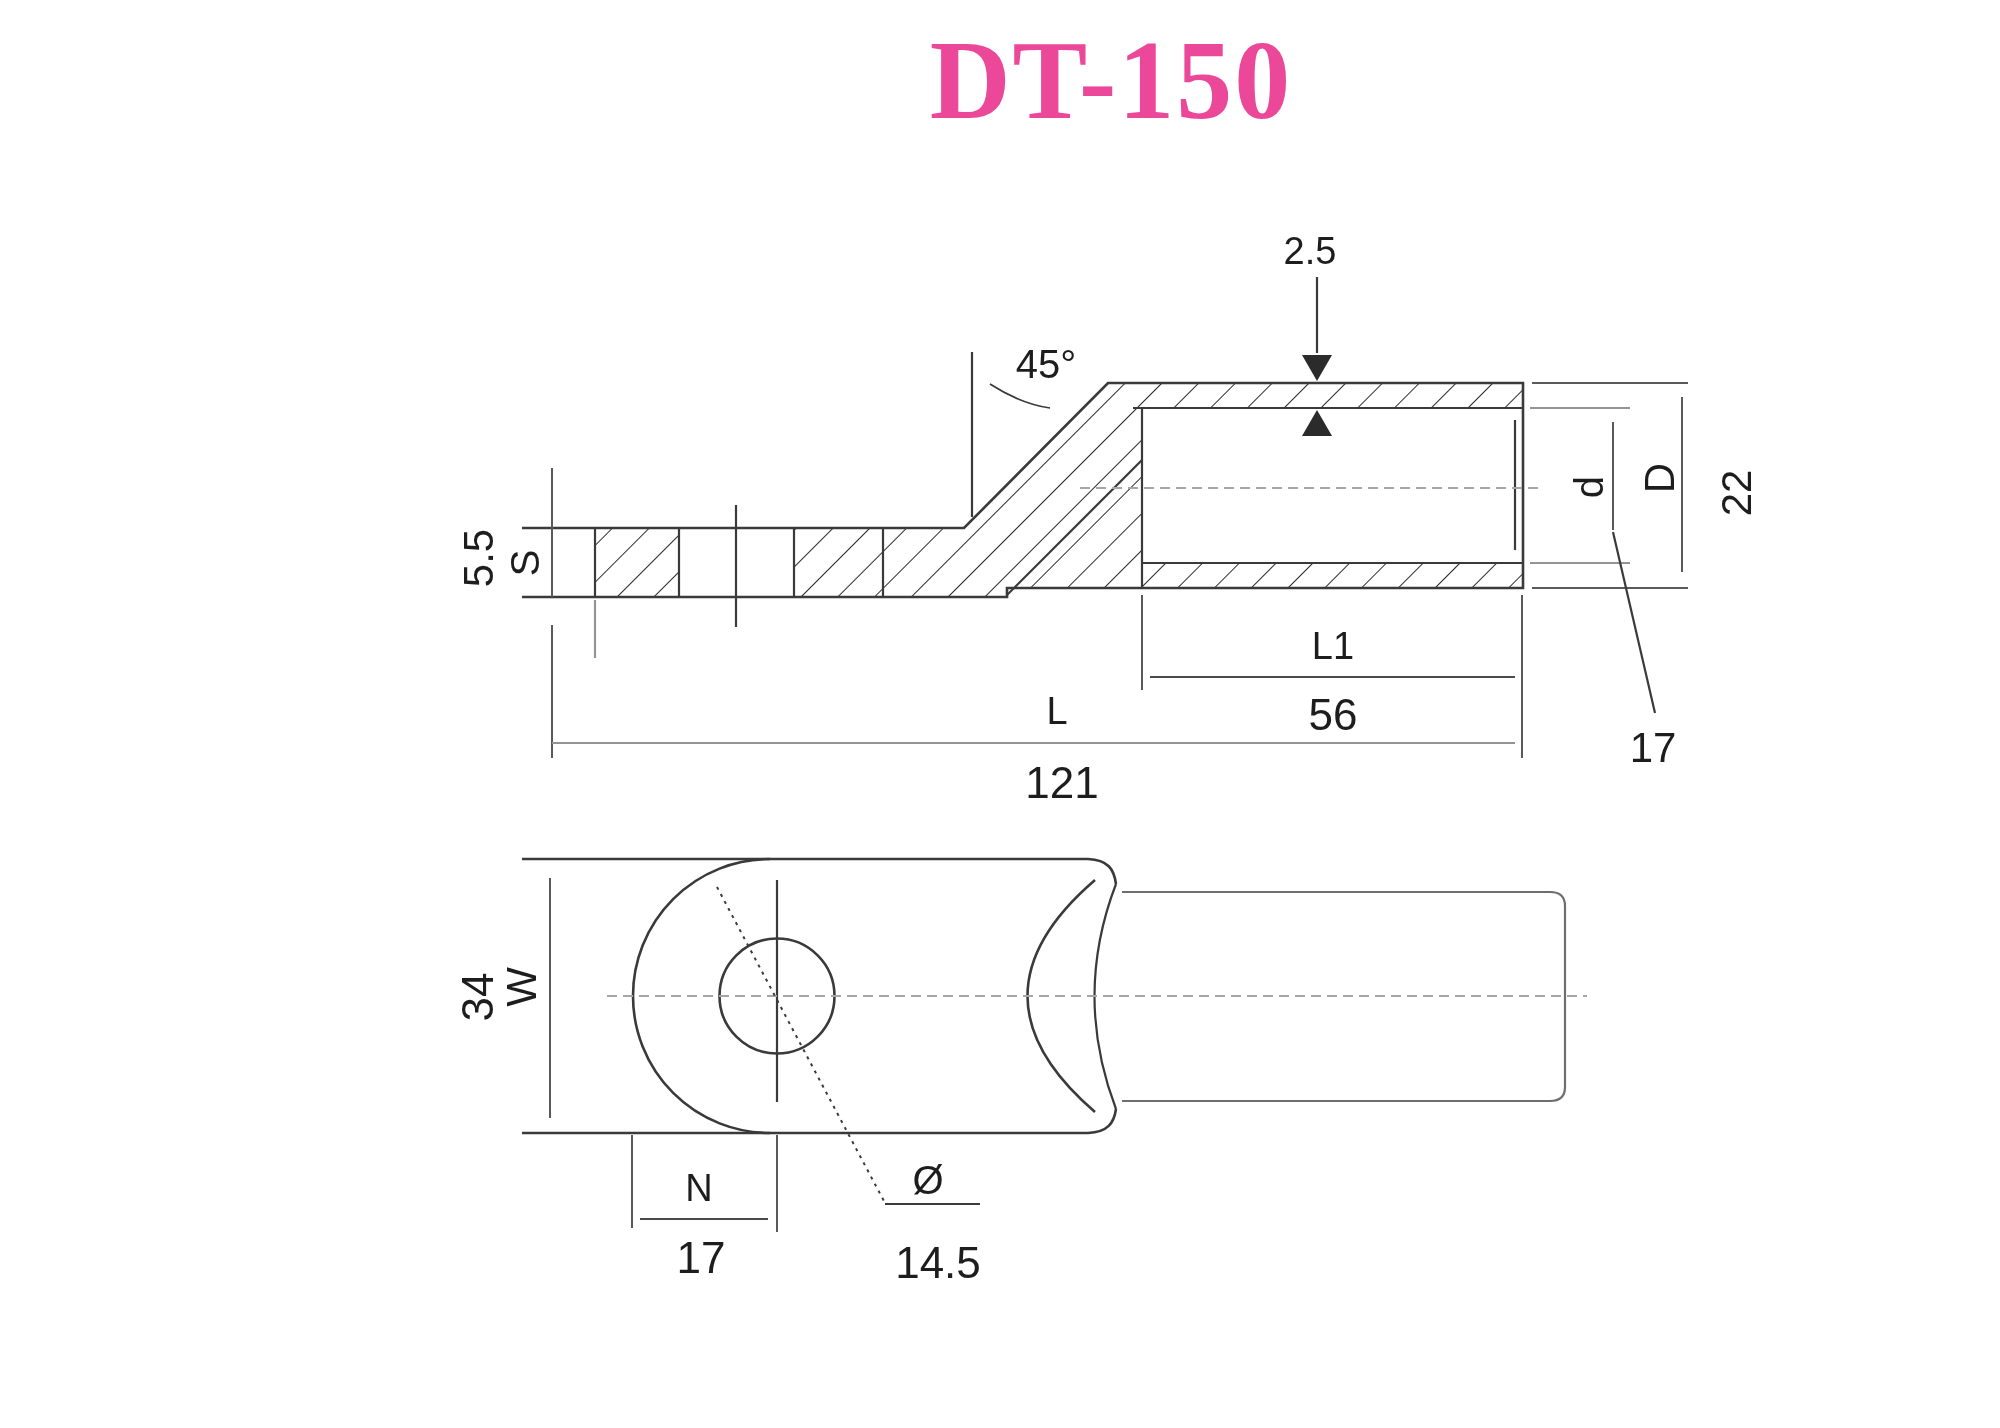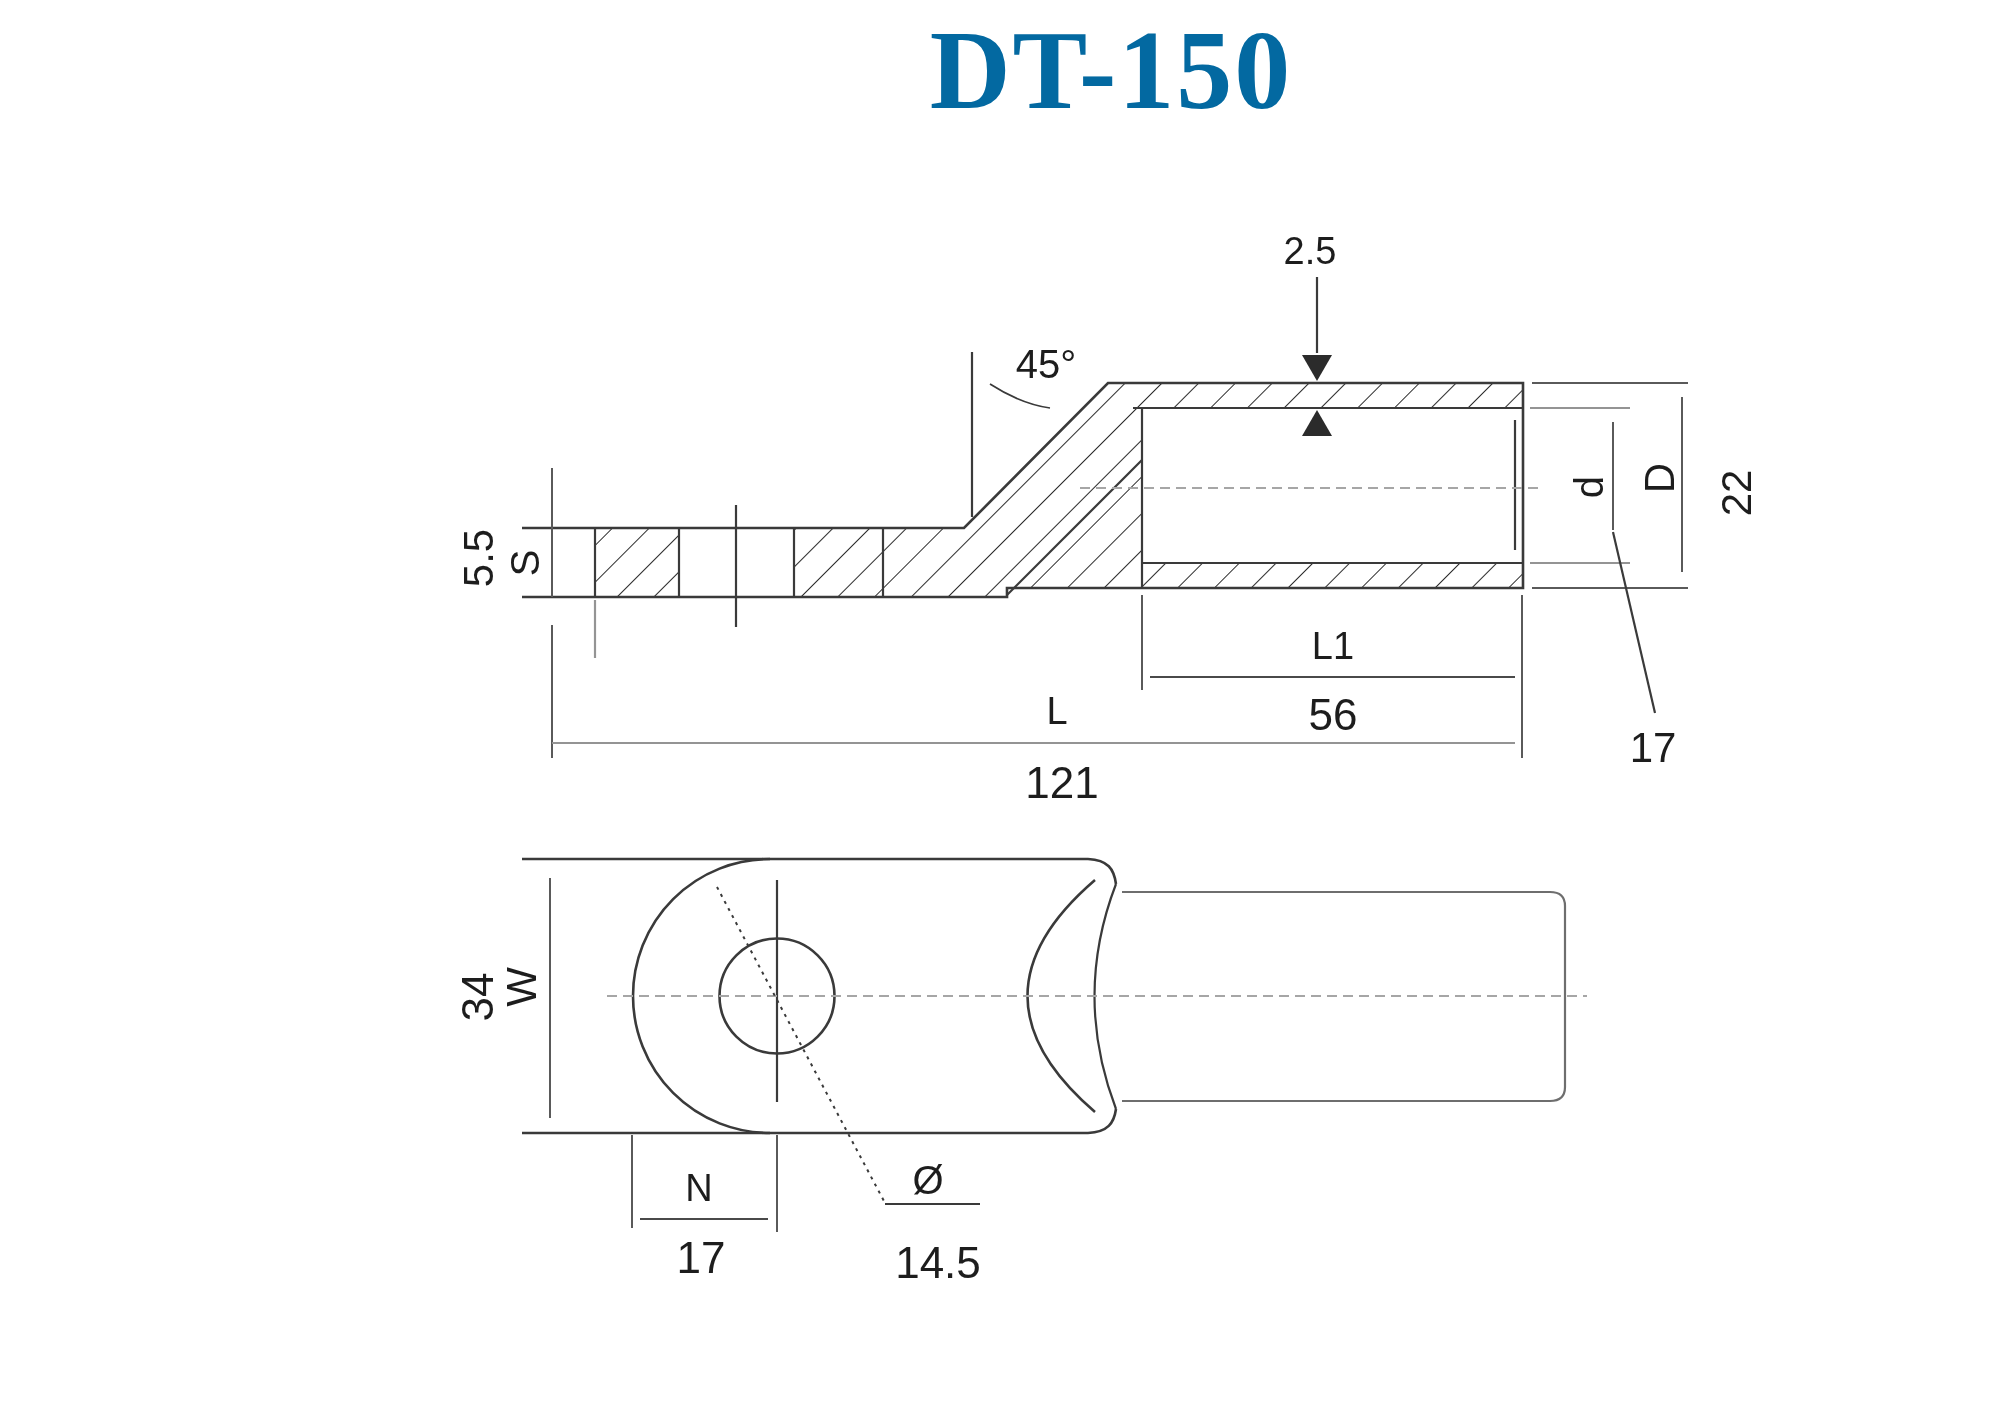--- a/index.html
+++ b/index.html
@@ -1,20 +1,20 @@
 <!DOCTYPE html>
 <html><head>
 <meta charset="utf-8">
 <style>
   html,body{margin:0;padding:0;background:#ffffff;}
   .page{position:relative;width:2000px;height:1428px;background:#ffffff;overflow:hidden;
         font-family:"Liberation Sans",sans-serif;}
-  .title{position:absolute;left:1111px;top:6px;transform:translateX(-50%);
+  .title{position:absolute;left:1111px;top:16px;transform:translateX(-50%);
          font-family:"Liberation Serif",serif;font-weight:bold;font-size:112px;
-         letter-spacing:2px;color:#0369a1;white-space:nowrap;}
+         letter-spacing:2px;color:#ec4899;white-space:nowrap;}
   svg{position:absolute;left:0;top:0;}
   svg text{font-family:"Liberation Sans",sans-serif;fill:#1d1d1d;}.t38{font-size:38px}.t40{font-size:40px}.t42{font-size:42px}.t44{font-size:44px}
   .outline{stroke:#3a3a3a;stroke-width:2.6;fill:none;stroke-linejoin:miter;}
   .iline{stroke:#3a3a3a;stroke-width:2.2;fill:none;}
   .thin{stroke:#3a3a3a;stroke-width:1.7;fill:none;}
   .dim{stroke:#5a5a5a;stroke-width:2;fill:none;}
   .dimd{stroke:#4a4a4a;stroke-width:2.2;fill:none;}
   .dimg{stroke:#949494;stroke-width:2.2;fill:none;}
   .dash{stroke:#a6a6a6;stroke-width:2;stroke-dasharray:10 6;fill:none;}
   .dots{stroke:#3a3a3a;stroke-width:2;stroke-dasharray:3 5;fill:none;}

